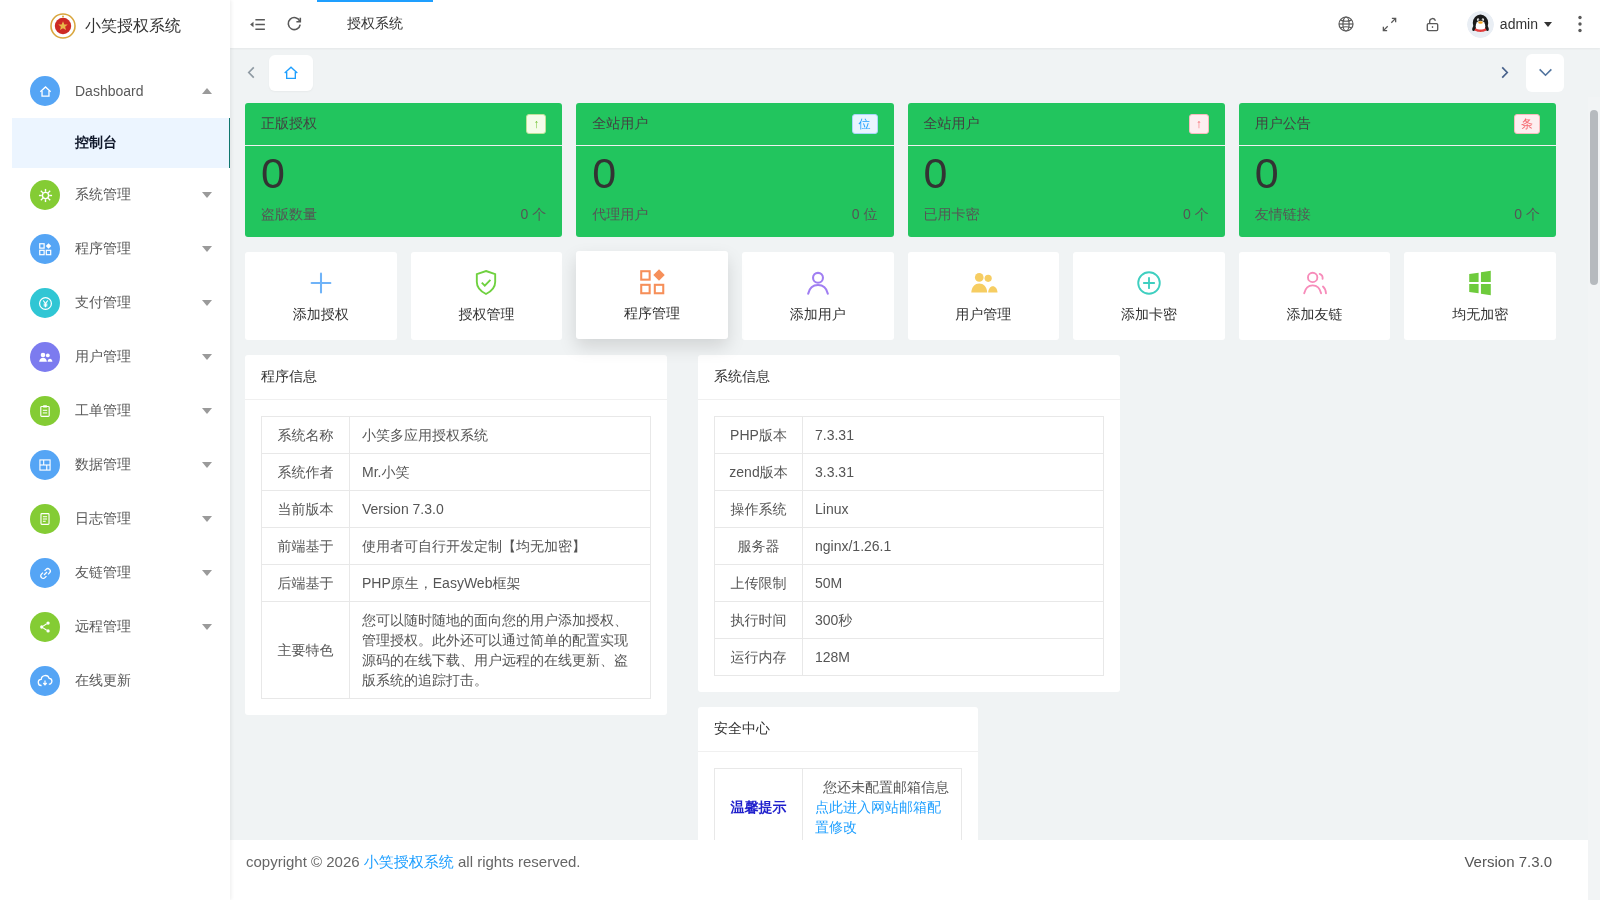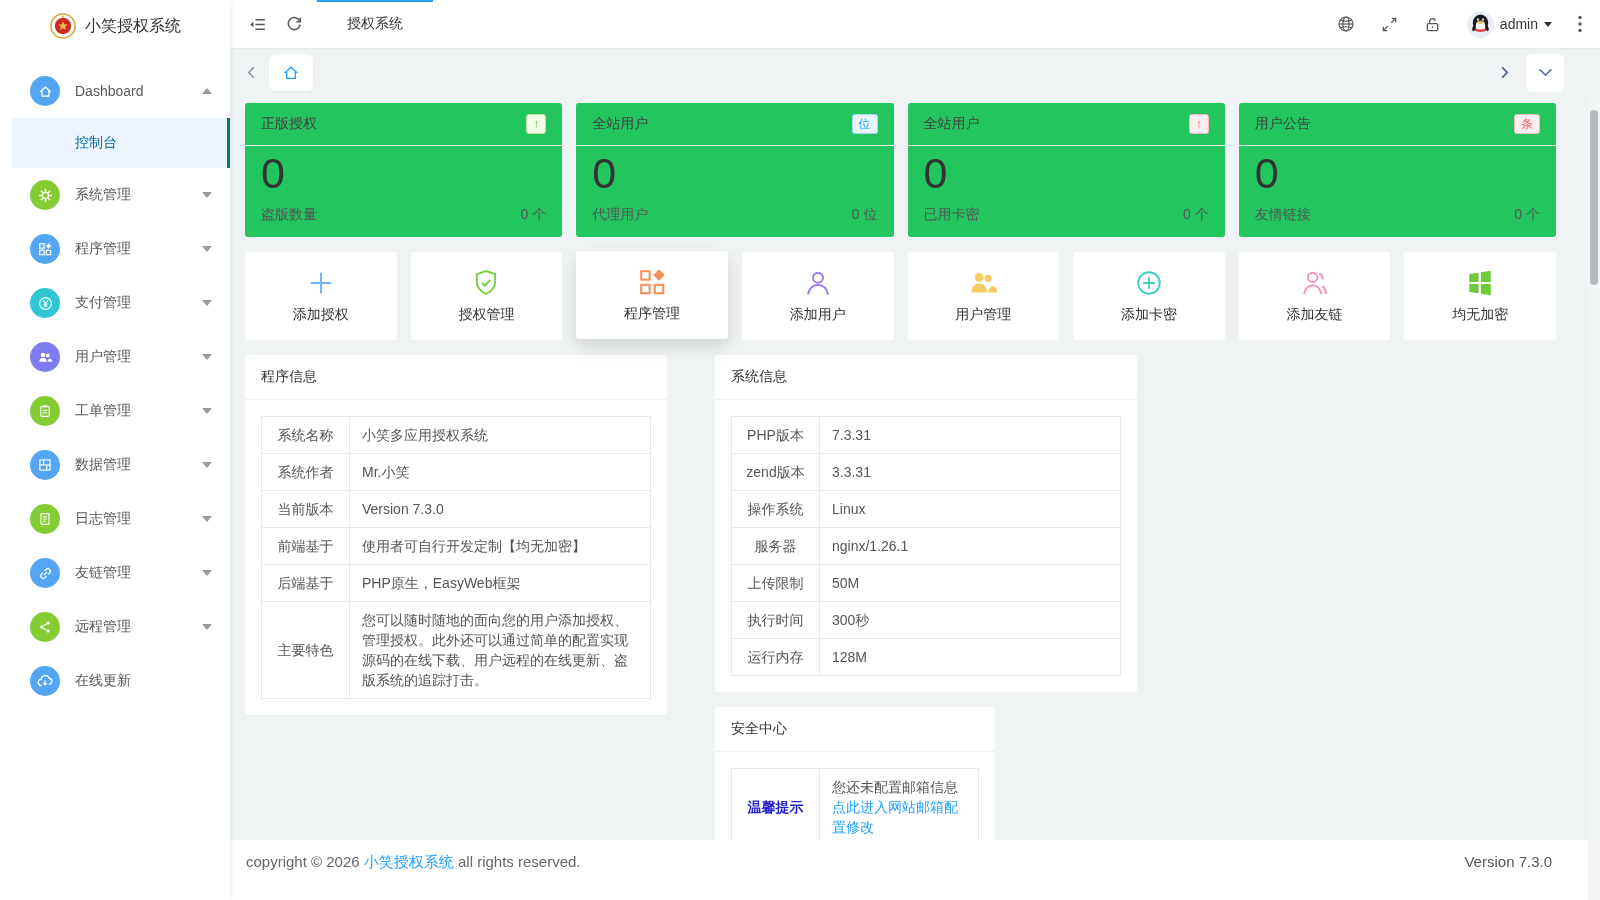--- a/index.html
+++ b/index.html
@@ -14,21 +14,21 @@
   .logo{width:26px;height:26px;display:inline-flex;margin-right:9px;}
   .brand-title{font-size:16px;color:#333;}
   .nav{padding-top:12px;margin-left:12px;}
   .nav-item{height:54px;display:flex;align-items:center;padding:0 18px;cursor:pointer;}
   .nav-icon{width:30px;height:30px;border-radius:50%;display:flex;align-items:center;justify-content:center;margin-right:15px;flex:none;}
   .c-blue{background:#55a5f5;} .c-green{background:#84cc34;} .c-cyan{background:#30c6d4;} .c-purple{background:#7c7bef;}
   .nav-label{flex:1;font-size:14px;color:#595959;}
   .arrow{width:0;height:0;border-left:5px solid transparent;border-right:5px solid transparent;border-top:6px solid #9a9a9a;}
   .arrow.up{border-top:none;border-bottom:6px solid #9a9a9a;}
   .sub-item{height:50px;display:flex;align-items:center;padding-left:63px;font-size:14px;color:#595959;cursor:pointer;}
-  .sub-item.active{background:#ecf5ff;color:#0369a1;border-right:3px solid #0f766e;}
+  .sub-item.active{background:#ecf5ff;color:#0f172a;border-right:1px solid #0f766e;font-weight:bold;}
 
   
   .topbar{position:absolute;left:230px;right:0;top:0;height:48px;background:#fff;z-index:20;
     display:flex;align-items:center;box-shadow:0 1px 2px rgba(0,0,0,.05);}
   .tb-btn{background:none;border:none;padding:0;margin-left:18px;cursor:pointer;display:flex;align-items:center;}
   .tab{position:relative;height:48px;display:flex;align-items:center;padding:0 30px;margin-left:14px;font-size:14px;color:#333;cursor:pointer;}
   .tab.active::before{content:"";position:absolute;top:0;left:0;right:0;height:2px;background:#1e9fff;}
   .tb-right{margin-left:auto;display:flex;align-items:center;gap:26px;padding-right:18px;}
   .tb-right .tb-btn{margin-left:0;}
   .user{display:flex;align-items:center;gap:6px;cursor:pointer;font-size:14px;color:#333;}
@@ -58,32 +58,32 @@
   .b-red{color:#f5686f;background:#fdeef0;border-color:#f8babd;}
   .stat-value{font-size:43px;color:#333;padding:4px 16px 0;flex:1;line-height:1.1;}
   .stat-foot{display:flex;justify-content:space-between;padding:0 16px 13px;font-size:14px;color:#555;}
 
   .actions-row{display:flex;gap:14px;margin-top:15px;}
   .action-card{flex:1;height:88px;background:#fff;border-radius:3px;display:flex;flex-direction:column;
     align-items:center;justify-content:center;gap:8px;cursor:pointer;}
   .action-card.raised{box-shadow:0 8px 18px rgba(0,0,0,.13);transform:translateY(-1px);}
   .a-label{font-size:14px;color:#333;}
 
-  .panels-row{display:flex;gap:24px;margin-top:15px;align-items:flex-start;}
+  .panels-row{display:flex;gap:7px;margin-top:15px;align-items:flex-start;}
   .panel{background:#fff;border-radius:3px;}
   .panel-head{padding:13px 16px;font-size:14px;color:#333;border-bottom:1px solid #f0f0f0;}
   .panel-body{padding:16px;}
   .w-program{width:422px;} .w-system{width:422px;} .w-security{width:280px;}
   .col-right{display:flex;flex-direction:column;gap:15px;margin-left:24px;}
   .info-table{width:100%;border-collapse:collapse;font-size:14px;color:#555;}
   .info-table td{border:1px solid #e8e8e8;padding:8px 12px;line-height:20px;}
   .info-table td.lbl{width:88px;text-align:center;white-space:nowrap;}
   .desc-cell{line-height:21px;}
   .tip{font-weight:bold;color:#2020cc;}
-  .tip-text{display:block;color:#555;}
+  .tip-text{display:block;color:#555;text-align:right;}
   .tip-link{display:block;color:#1e9fff;text-decoration:none;cursor:pointer;}
 
   
   .footer{position:absolute;left:230px;right:0;bottom:0;height:60px;background:#fff;z-index:15;
     display:flex;align-items:flex-start;padding:13px 48px 0 16px;font-size:15px;color:#666;}
   .footer a{color:#1e9fff;text-decoration:none;cursor:pointer;}
   .f-version{color:#555;}
 
   
   .fake-scrollbar{position:absolute;top:97px;right:0;width:12px;height:803px;background:#f2f4f5;z-index:40;}

